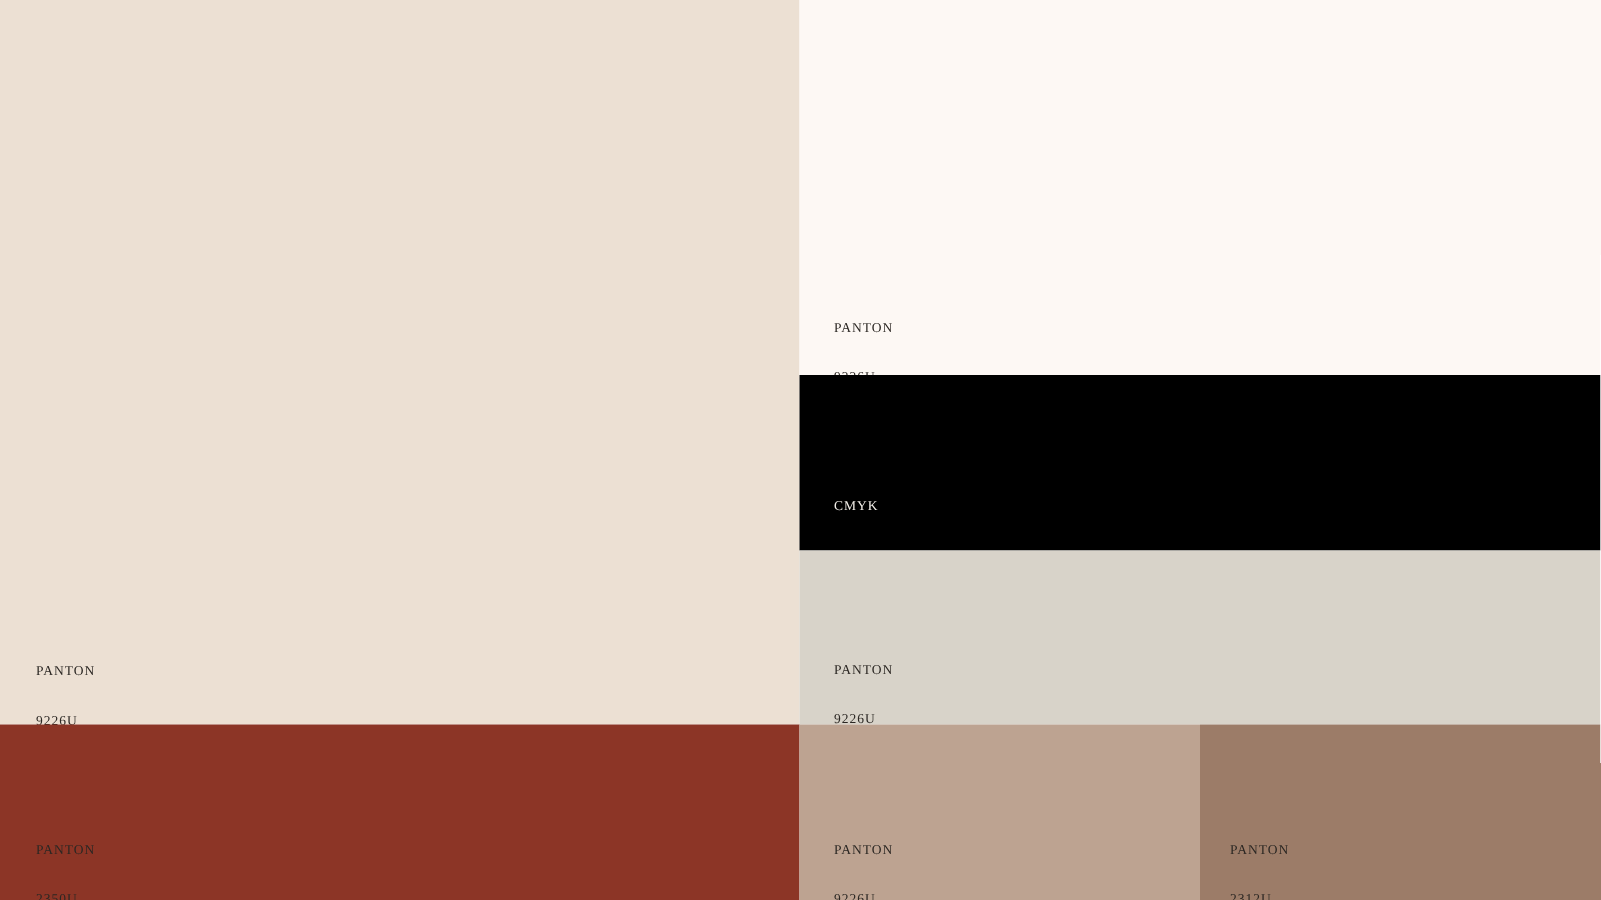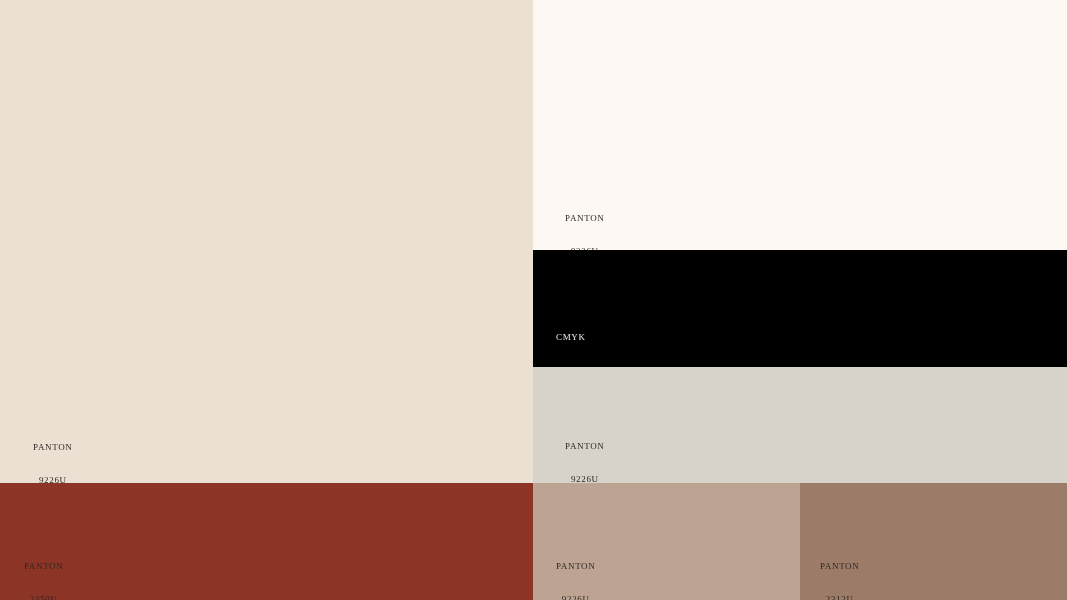--- a/index.html
+++ b/index.html
@@ -21,21 +21,20 @@
   .swatch-info {
     position: absolute;
     line-height: 1.22;
     font-size: 9px;
     letter-spacing: 0.65px;
     white-space: pre;
   }
   .info-line {
     display: block;
     white-space: pre;
-    text-align: center;
   }
   .dark-text { color: #2b2723; }
   .light-text { color: #f3efe9; }
 
   
   .sw-left        { left: 0;    top: 0;   width: 533px; height: 483px; }
   .sw-topright    { left: 533px; top: 0;   width: 534px; height: 250px; }
   .sw-black       { left: 533px; top: 250px; width: 534px; height: 117px; }
   .sw-midright    { left: 533px; top: 367px; width: 534px; height: 116px; }
   .sw-bottomleft  { left: 0;    top: 483px; width: 533px; height: 117px; }

